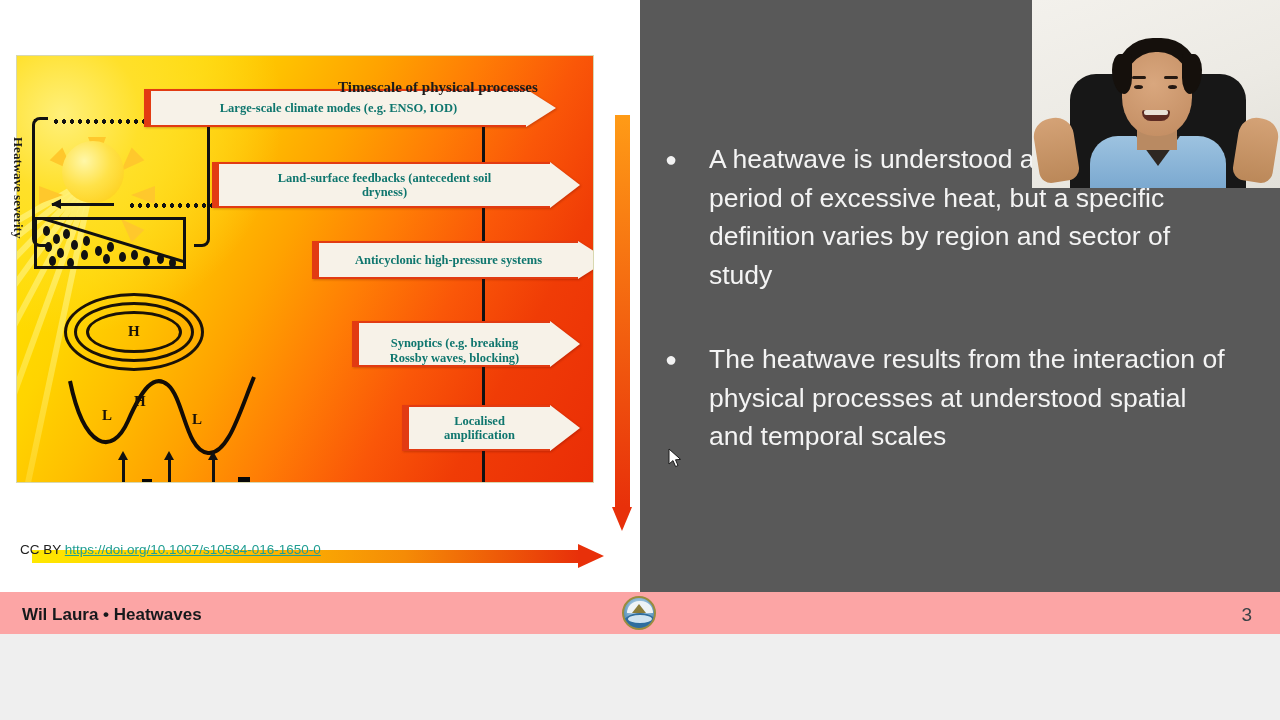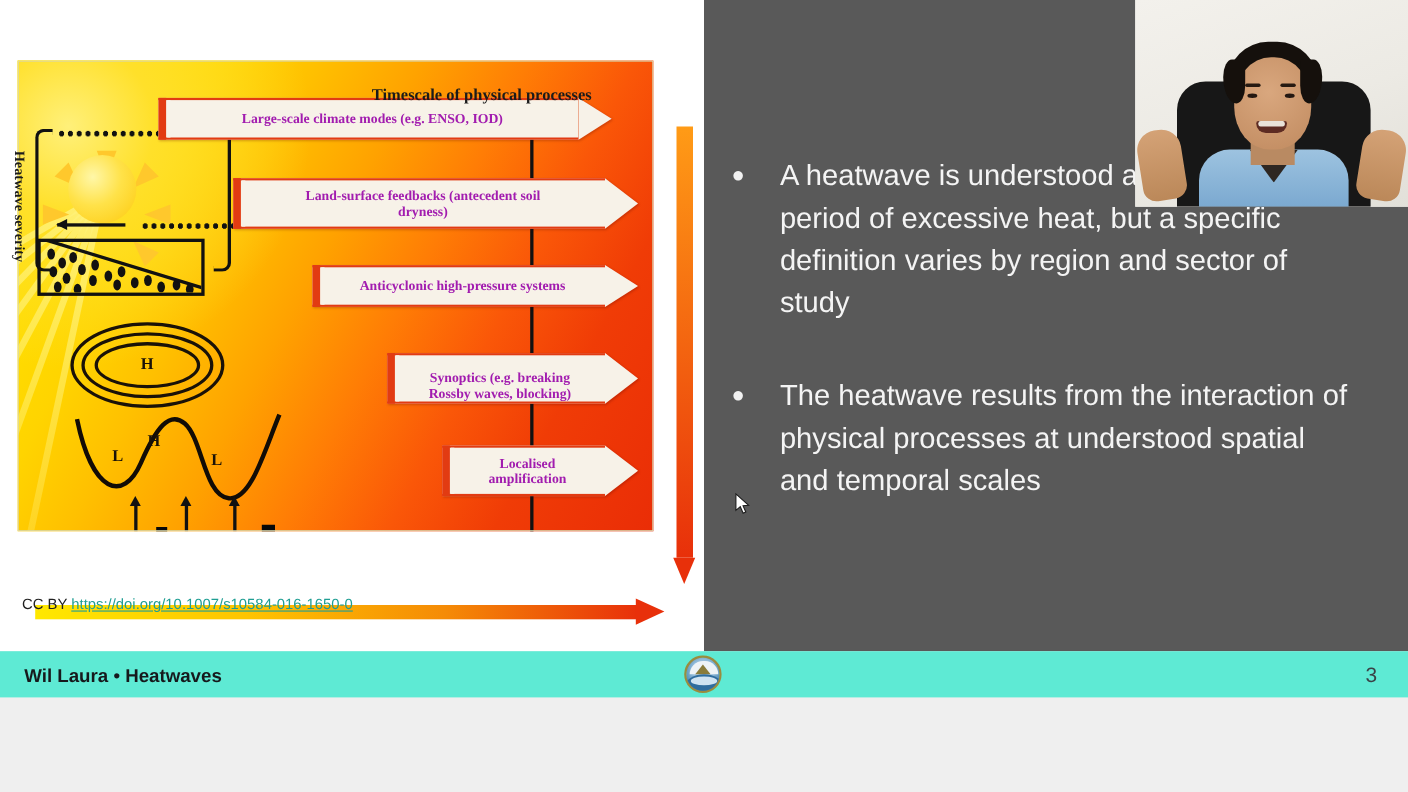--- a/index.html
+++ b/index.html
@@ -98,21 +98,21 @@
             justify-content:center; padding:0 8px; }
   .banner .body::before { content:""; position:absolute; left:1px; top:0; bottom:0;
             width:3px; background:#f7f2e8; }
   .banner .head { width:0; height:0; border-left:30px solid #f7f2e8;
             border-top:19px solid transparent; border-bottom:19px solid transparent;
             filter:drop-shadow(0 0 0 #e23b12); position:relative; }
   .banner .head::after { content:""; position:absolute; left:-30px; top:-19px;
             border-left:30px solid transparent; border-top:19px solid transparent;
             border-bottom:19px solid transparent; }
   .banner .txt { font-family:"Liberation Serif", serif; font-weight:700; font-size:12.5px;
-            color:#a21caf; line-height:1.15; text-align:center; white-space:pre-line; }
+            color:#0f766e; line-height:1.15; text-align:center; white-space:pre-line; }
   .banner.tall { height:46px; }
   .banner.tall .body { height:46px; }
   .banner.tall .head { border-top-width:23px; border-bottom-width:23px; }
   .banner.tall .head::after { top:-23px; border-top-width:23px; border-bottom-width:23px; }
 
   
   .sev { position:absolute; left:596px; top:60px; width:22px; height:430px; }
   .sev-bar { position:absolute; left:3px; top:0; width:15px; height:392px;
              background:linear-gradient(180deg,#ff9b16,#e8300a); }
   .sev-head { position:absolute; left:0; top:392px; width:0; height:0;
@@ -175,21 +175,21 @@
   .cam-hand  { position:absolute; top:118px; width:40px; height:64px;
          background:linear-gradient(180deg,#d4a276,#bb8859); border-radius:18px 18px 12px 12px; }
   .cam-hand.l { left:4px; transform:rotate(-9deg); }
   .cam-hand.r { left:204px; transform:rotate(9deg); }
 
   
   .cursor { position:absolute; left:668px; top:448px; width:14px; height:20px; }
 
   
   .footer { position:absolute; left:0; top:592px; width:1280px; height:45px;
-            background:#5eead4; display:flex; align-items:center;text-decoration:underline; }
+            background:#fca5a5; display:flex; align-items:center;text-decoration:underline; }
   .footer-title { position:absolute; left:22px; font-size:17px; font-weight:700; color:#16191c; }
   .footer-page  { position:absolute; right:28px; font-size:19px; color:#3a4146; }
   .logo { position:absolute; left:622px; top:4px; width:34px; height:34px; border-radius:50%;
           background:radial-gradient(circle at 50% 38%, #ddeaf4 0%, #8fb9d8 42%, #3f7fae 78%, #2b5f85 100%);
           border:2px solid #9a8c3e; overflow:hidden; }
   .logo-sky { position:absolute; left:3px; top:3px; width:26px; height:12px;
           background:#eef3f6; border-radius:12px 12px 0 0; }
   .logo-mtn { position:absolute; left:8px; top:6px; width:0; height:0;
           border-left:7px solid transparent; border-right:7px solid transparent;
           border-bottom:9px solid #8a7c3a; }
@@ -290,21 +290,21 @@
 
           <div class="banner tall" style="left:196px; top:107px;">
             <div class="body" style="width:338px;">
               <span class="txt">Land-surface feedbacks (antecedent soil
 dryness)</span>
             </div>
             <div class="head"></div>
           </div>
 
           <div class="banner" style="left:268px; top:186px;">
-            <div class="body" style="width:266px;">
+            <div class="body" style="width:266px;margin-left:28px;">
               <span class="txt">Anticyclonic high-pressure systems</span>
             </div>
             <div class="head"></div>
           </div>
 
           <div class="banner tall" style="left:336px; top:266px;">
             <div class="body" style="width:198px;align-items:flex-end;">
               <span class="txt">Synoptics (e.g. breaking
 Rossby waves, blocking)</span>
             </div>

